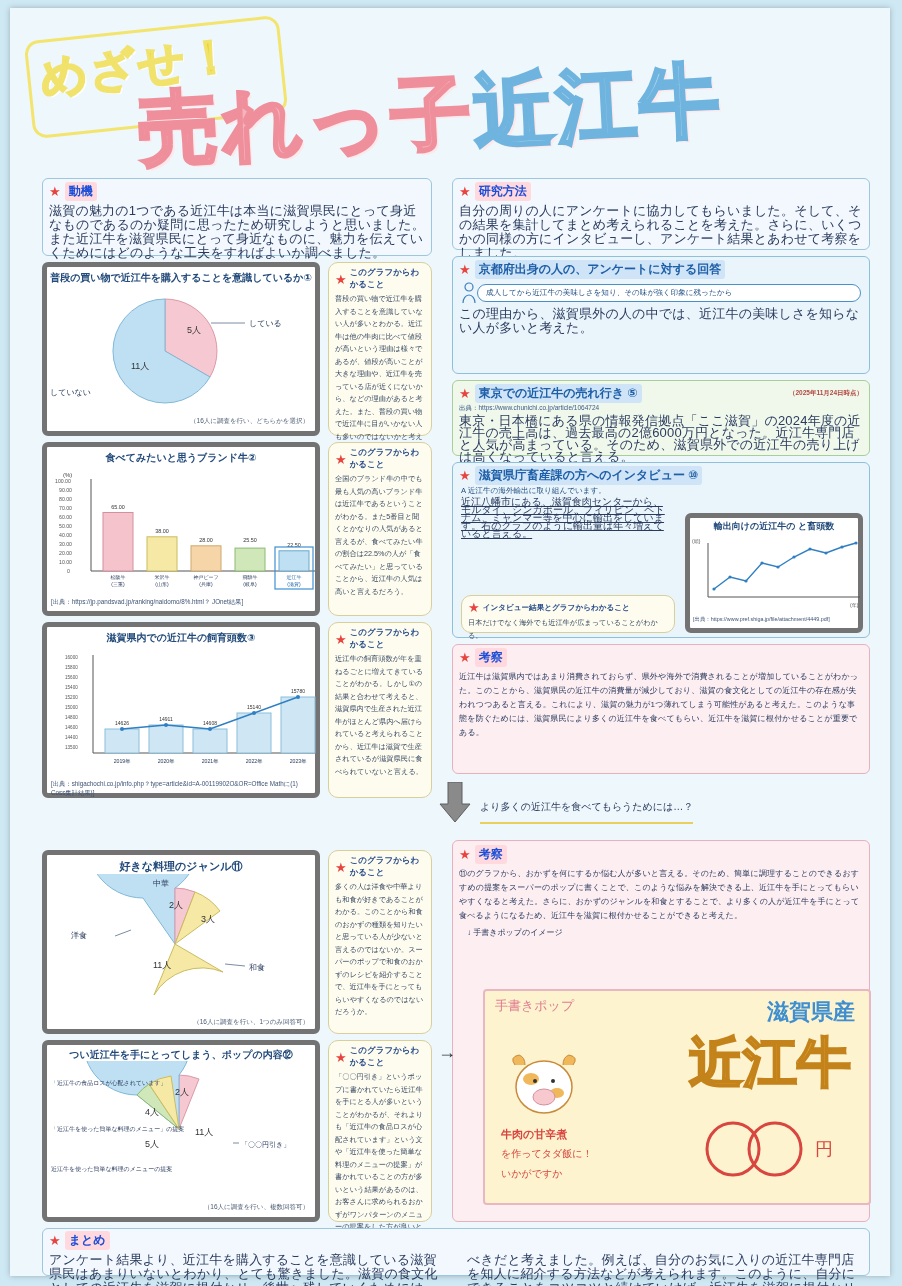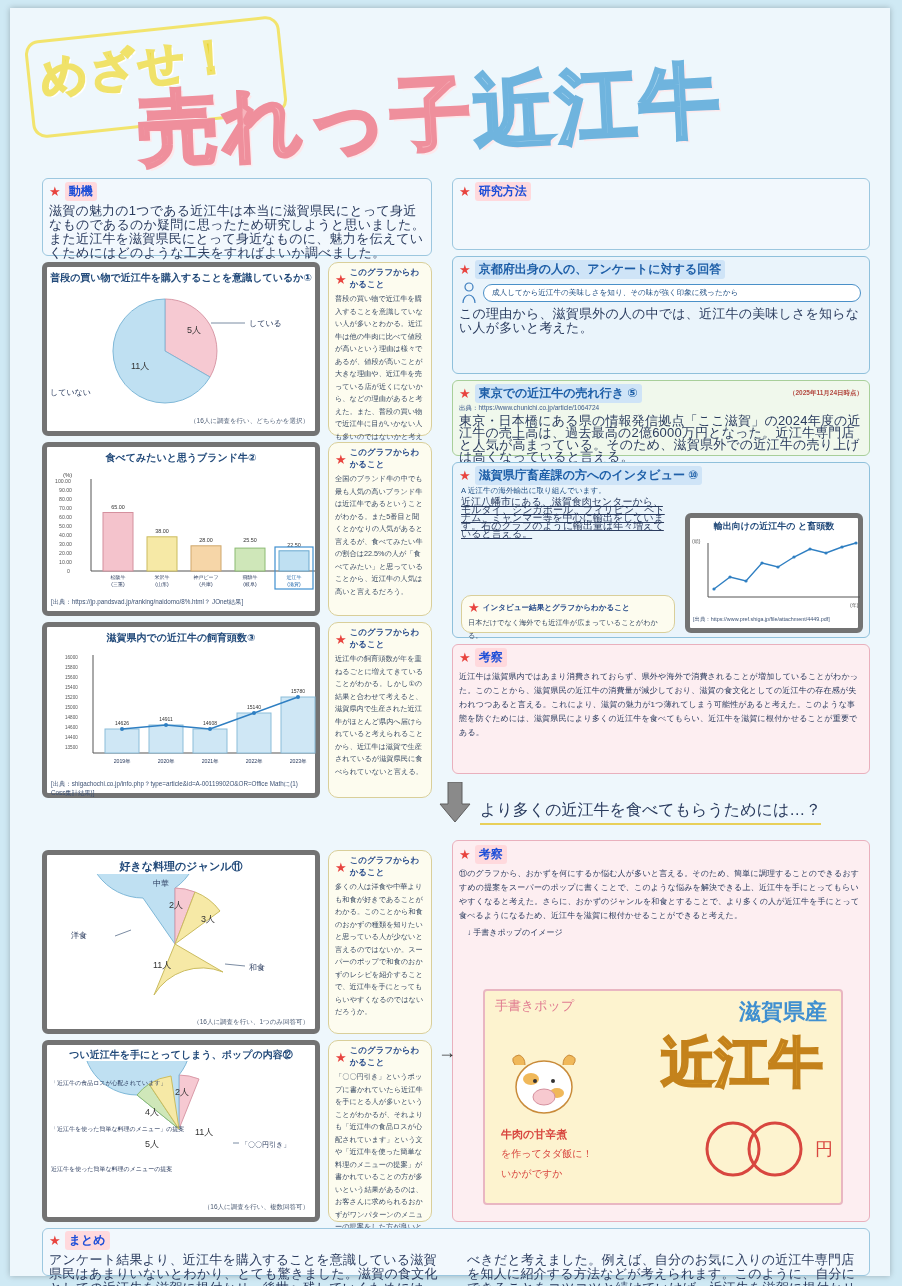--- a/index.html
+++ b/index.html
@@ -32,21 +32,21 @@
   .bubble{position:absolute;box-sizing:border-box;background:#fdfcef;border:1px solid #d9cf9a;
           border-radius:10px;padding:4px 6px;}
   .bubble h4{margin:0 0 2px 0;font-size:8.5px;color:#2b4e8c;display:flex;gap:3px;align-items:center;}
   .bubble p{margin:0;font-size:7.2px;line-height:12.5px;color:#394a63;}
   .chartbox{position:absolute;box-sizing:border-box;background:#fff;border:5px solid #737373;border-radius:6px;}
   .chart-title{font-size:11px;color:#224a7a;text-align:center;margin-top:4px;font-weight:bold;}
   .cap{font-size:6.3px;color:#3d5274;line-height:9px;}
   .note{font-size:6.5px;color:#4a5a72;}
   svg{display:block;}
   
-  .pop{position:absolute;background:#fdf3cf;border:2px solid #e9b6c2;border-radius:4px;}
+  .pop{position:absolute;background:#fdf3cf;border:2px solid #e9b6c2;border-radius:4px;padding-left:28px;}
 </style>
 </head>
 <body>
 
 <div id="poster">
   <div class="paper"></div>
 
   <div class="title-wrap">
     <div class="mezase-box"></div>
     <div class="mezase">めざせ！</div>
@@ -262,28 +262,29 @@
         <span>このグラフからわかること</span>
       </h4>
     <p>「〇〇円引き」というポップに書かれていたら近江牛を手にとる人が多いということがわかるが、それよりも「近江牛の食品ロスが心配されています」という文や「近江牛を使った簡単な料理のメニューの提案」が書かれていることの方が多いという結果があるのは、お客さんに求められるおかずがワンパターンのメニューの提案をした方が良いと考えた。</p>
   </div>
 
   <div class="box lined" style="left:452px;top:178px;width:418px;height:72px;background:#f2f8fd;">
     <div class="sec-h" style="padding:3px 0 0 6px;">
       <span class="star">★</span>
       <span class="hl-red">研究方法</span>
     </div>
+    <div class="txt">自分の周りの人にアンケートに協力してもらいました。そして、その結果を集計してまとめ考えられることを考えた。さらに、いくつかの同様の方にインタビューし、アンケート結果とあわせて考察をしました。</div>
   </div>
 
   <div class="box" style="left:452px;top:256px;width:418px;height:118px;background:#eaf4fb;border-color:#8fc0db;">
     <div class="sec-h" style="padding:3px 0 0 6px;">
       <span class="star">★</span>
       <span class="hl-blue">京都府出身の人の、アンケートに対する回答</span>
     </div>
-    <div style="display:flex;align-items:center;gap:6px;padding:2px 8px;">
+    <div style="display:flex;align-items:center;padding:2px 8px;">
       <svg width="16" height="24" viewBox="0 0 16 24">
         <circle cx="8" cy="6" r="4" fill="none" stroke="#3f7fbf" stroke-width="1.2"></circle>
         <path d="M2,22 a6,8 0 0 1 12,0" fill="none" stroke="#3f7fbf" stroke-width="1.2"></path>
       </svg>
       <div style="flex:1;border:1.5px solid #4a90c8;border-radius:12px;background:#fff;padding:3px 8px;font-size:7.6px;color:#1d4d82;">成人してから近江牛の美味しさを知り、その味が強く印象に残ったから</div>
     </div>
     <div class="txt" style="padding-top:0;">この理由から、滋賀県外の人の中では、近江牛の美味しさを知らない人が多いと考えた。</div>
   </div>
 
   <div class="box" style="left:452px;top:380px;width:418px;height:76px;background:#f0f8ec;border-color:#a8cf9a;">
@@ -342,21 +343,21 @@
     <div class="sec-h" style="padding:3px 0 0 6px;">
       <span class="star">★</span>
       <span class="hl-red">考察</span>
     </div>
     <div class="txt" style="line-height:14px;font-size:8px;">近江牛は滋賀県内ではあまり消費されておらず、県外や海外で消費されることが増加していることがわかった。このことから、滋賀県民の近江牛の消費量が減少しており、滋賀の食文化としての近江牛の存在感が失われつつあると言える。これにより、滋賀の魅力が1つ薄れてしまう可能性があると考えた。このような事態を防ぐためには、滋賀県民により多くの近江牛を食べてもらい、近江牛を滋賀に根付かせることが重要である。</div>
   </div>
 
   <svg style="position:absolute;left:438px;top:782px;" width="34" height="42">
     <polygon points="10,0 24,0 24,22 32,22 17,40 2,22 10,22" fill="#8a8a8a" stroke="#5f5f5f"></polygon>
   </svg>
-  <div style="position:absolute;left:480px;top:800px;font-size:16px;color:#2a3b5e;border-bottom:2px solid #e8d05a;padding-bottom:2px;">より多くの近江牛を食べてもらうためには…？</div>
+  <div style="position:absolute;left:480px;top:800px;font-size:10px;color:#2a3b5e;border-bottom:2px solid #e8d05a;padding-bottom:8px;">より多くの近江牛を食べてもらうためには…？</div>
 
   <div class="box" style="left:452px;top:840px;width:418px;height:382px;background:#fdeef1;border-color:#e9b0bd;">
     <div class="sec-h" style="padding:4px 0 0 6px;">
       <span class="star">★</span>
       <span class="hl-red">考察</span>
     </div>
     <div class="txt" style="line-height:14px;font-size:8px;">⑪のグラフから、おかずを何にするか悩む人が多いと言える。そのため、簡単に調理することのできるおすすめの提案をスーパーのポップに書くことで、このような悩みを解決できる上、近江牛を手にとってもらいやすくなると考えた。さらに、おかずのジャンルを和食とすることで、より多くの人が近江牛を手にとって食べるようになるため、近江牛を滋賀に根付かせることができると考えた。</div>
     <div style="font-size:8px;color:#2a3b5e;padding:4px 0 2px 14px;">↓ <span>手書きポップのイメージ</span></div>
 
     <div class="pop" style="left:30px;top:148px;width:356px;height:212px;">

